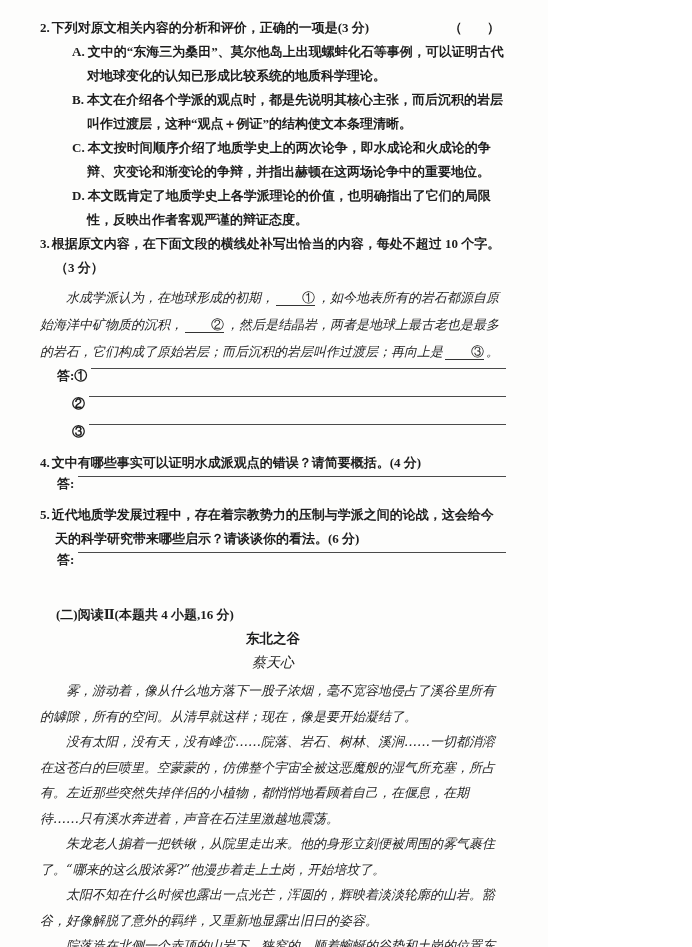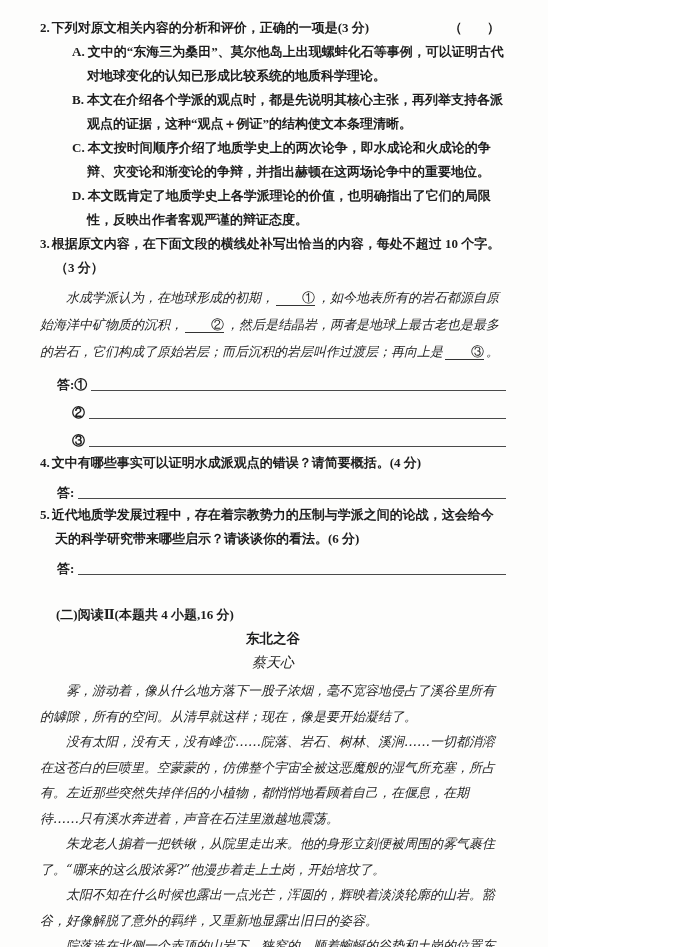--- a/index.html
+++ b/index.html
@@ -42,21 +42,21 @@
     display:inline-block;
     min-width:36px;
     text-align:center;
     border-bottom:1.2px solid #333;
     line-height:14px;
     font-style:normal;
     margin:0 2px;
   }
   
   .answer-row{
-    display:flex;align-items:flex-end;
+    display:flex;
     height:28px;
     margin-left:17px;
   }
   .answer-row.indent2{margin-left:32px;}
   .ans-label{font-weight:700;white-space:nowrap;padding-bottom:1px;}
   .ans-line{flex:1;border-bottom:1.2px solid #4a4a4a;height:1px;margin:0 0 4px 4px;}
   
   .section-heading{font-weight:700;line-height:25px;margin:23px 0 0 16px;}
   .read-instruction{line-height:25px;margin:1px 0 0 16px;}
   .essay-title{text-align:center;font-weight:700;font-size:13.5px;margin-top:1px;line-height:22px;}
@@ -84,21 +84,21 @@
 <body>
 
 <div class="page">
 
   <div class="q-block">
     <div class="q-head">
       <span class="q-stem"><span class="q-num">2.</span><span>下列对原文相关内容的分析和评价，正确的一项是(3 分)</span></span>
       <span class="bracket">（　）</span>
     </div>
     <div class="option"><span class="opt-label">A.</span><span>文中的“东海三为桑田”、莫尔他岛上出现螺蚌化石等事例，可以证明古代对地球变化的认知已形成比较系统的地质科学理论。</span></div>
-    <div class="option"><span class="opt-label">B.</span><span>本文在介绍各个学派的观点时，都是先说明其核心主张，再列举支持各派观点的证据，这种“观点＋例证”的结构使文本条理清晰。</span></div>
+    <div class="option"><span class="opt-label">B.</span><span>本文在介绍各个学派的观点时，都是先说明其核心主张，而后沉积的岩层叫作过渡层，这种“观点＋例证”的结构使文本条理清晰。</span></div>
     <div class="option"><span class="opt-label">C.</span><span>本文按时间顺序介绍了地质学史上的两次论争，即水成论和火成论的争辩、灾变论和渐变论的争辩，并指出赫顿在这两场论争中的重要地位。</span></div>
     <div class="option"><span class="opt-label">D.</span><span>本文既肯定了地质学史上各学派理论的价值，也明确指出了它们的局限性，反映出作者客观严谨的辩证态度。</span></div>
   </div>
 
   <div class="q-block">
     <div class="q-head">
       <span class="q-stem"><span class="q-num">3.</span><span>根据原文内容，在下面文段的横线处补写出恰当的内容，每处不超过 10 个字。（3 分）</span></span>
     </div>
     <p class="kai fill-passage"><span>水成学派认为，在地球形成的初期，</span><span class="blank"><span>①</span></span><span>，如今地表所有的岩石都源自原始海洋中矿物质的沉积，</span><span class="blank"><span>②</span></span><span>，然后是结晶岩，两者是地球上最古老也是最多的岩石，它们构成了原始岩层；而后沉积的岩层叫作过渡层；再向上是</span><span class="blank"><span>③</span></span><span>。</span></p>
     <div class="answer-row">

